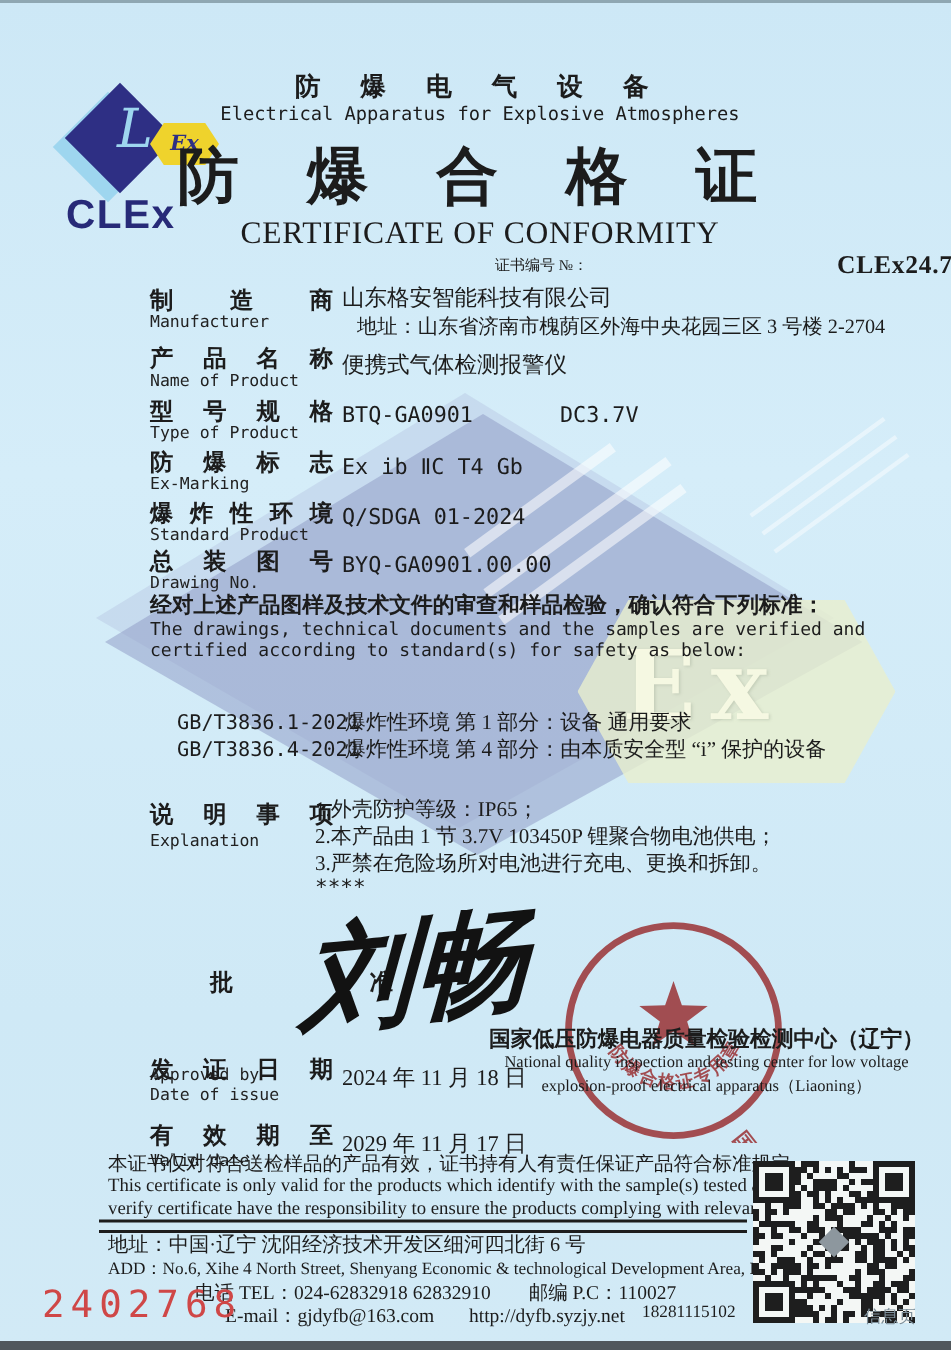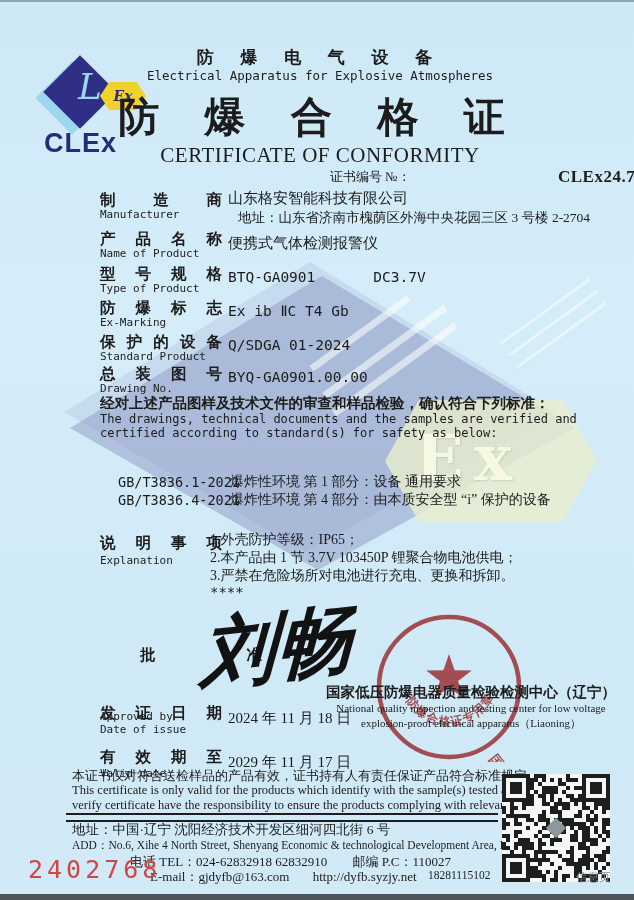--- a/index.html
+++ b/index.html
@@ -44,21 +44,21 @@
   .logo-text{position:absolute;left:6px;top:72px;width:120px;
     font-size:27px;font-weight:bold;color:#272a78;letter-spacing:1px;}
 
   
   .hd{z-index:2;text-align:center;left:60px;width:520px;}
   .hd-sub-cn{top:46px;font-size:17px;font-weight:bold;letter-spacing:11px;}
   .hd-sub-en{top:68px;font-family:"DejaVu Sans Mono",monospace;font-size:12.5px;}
   .hd-title{top:90px;font-size:41px;font-weight:bold;letter-spacing:17px;}
   .hd-title-en{top:143px;font-family:"Liberation Serif",serif;font-size:21px;letter-spacing:0.5px;}
   .certno{top:167px;left:330px;width:290px;z-index:2;text-align:left;}
-  .certno .lab{font-family:"Liberation Serif",serif;font-size:13px;}
+  .certno .lab{font-family:"Liberation Serif",serif;font-size:10px;}
   .certno .val{font-size:17px;font-weight:bold;letter-spacing:0.5px;}
 
   
   .lblcn{position:absolute;left:100px;width:122px;font-size:15.5px;font-weight:bold;
     text-align:justify;text-align-last:justify;}
   .lblen{position:absolute;left:100px;font-family:"DejaVu Sans Mono",monospace;font-size:11px;color:#222;}
   .val{position:absolute;left:228px;font-size:15px;font-family:"Liberation Serif",serif;}
   .valmono{position:absolute;left:228px;font-family:"DejaVu Sans Mono",monospace;font-size:14.5px;}
   .val2{position:absolute;left:238px;font-size:13.5px;font-family:"Liberation Serif",serif;}
   .gap{margin-left:58px;}
@@ -151,21 +151,21 @@
   <div class="val" style="top:234px;">便携式气体检测报警仪</div>
 
   <div class="lblcn" style="top:264px;">型号规格</div>
   <div class="lblen" style="top:282px;">Type of Product</div>
   <div class="valmono" style="top:269px;"><span>BTQ-GA0901</span><span class="gap">DC3.7V</span></div>
 
   <div class="lblcn" style="top:298px;">防爆标志</div>
   <div class="lblen" style="top:316px;">Ex-Marking</div>
   <div class="valmono" style="top:303px;">Ex ib ⅡC T4 Gb</div>
 
-  <div class="lblcn" style="top:332px;">保护的设备</div>
+  <div class="lblcn" style="top:332px;">爆炸性环境</div>
   <div class="lblen" style="top:350px;">Standard Product</div>
   <div class="valmono" style="top:337px;">Q/SDGA 01-2024</div>
 
   <div class="lblcn" style="top:364px;">总装图号</div>
   <div class="lblen" style="top:382px;">Drawing No.</div>
   <div class="valmono" style="top:369px;">BYQ-GA0901.00.00</div>
 
   <div class="abs stmt-cn">经对上述产品图样及技术文件的审查和样品检验，确认符合下列标准：</div>
   <div class="abs stmt-en" style="top:412px;">The drawings, technical documents and the samples are verified and</div>
   <div class="abs stmt-en" style="top:426px;">certified according to standard(s) for safety as below:</div>

